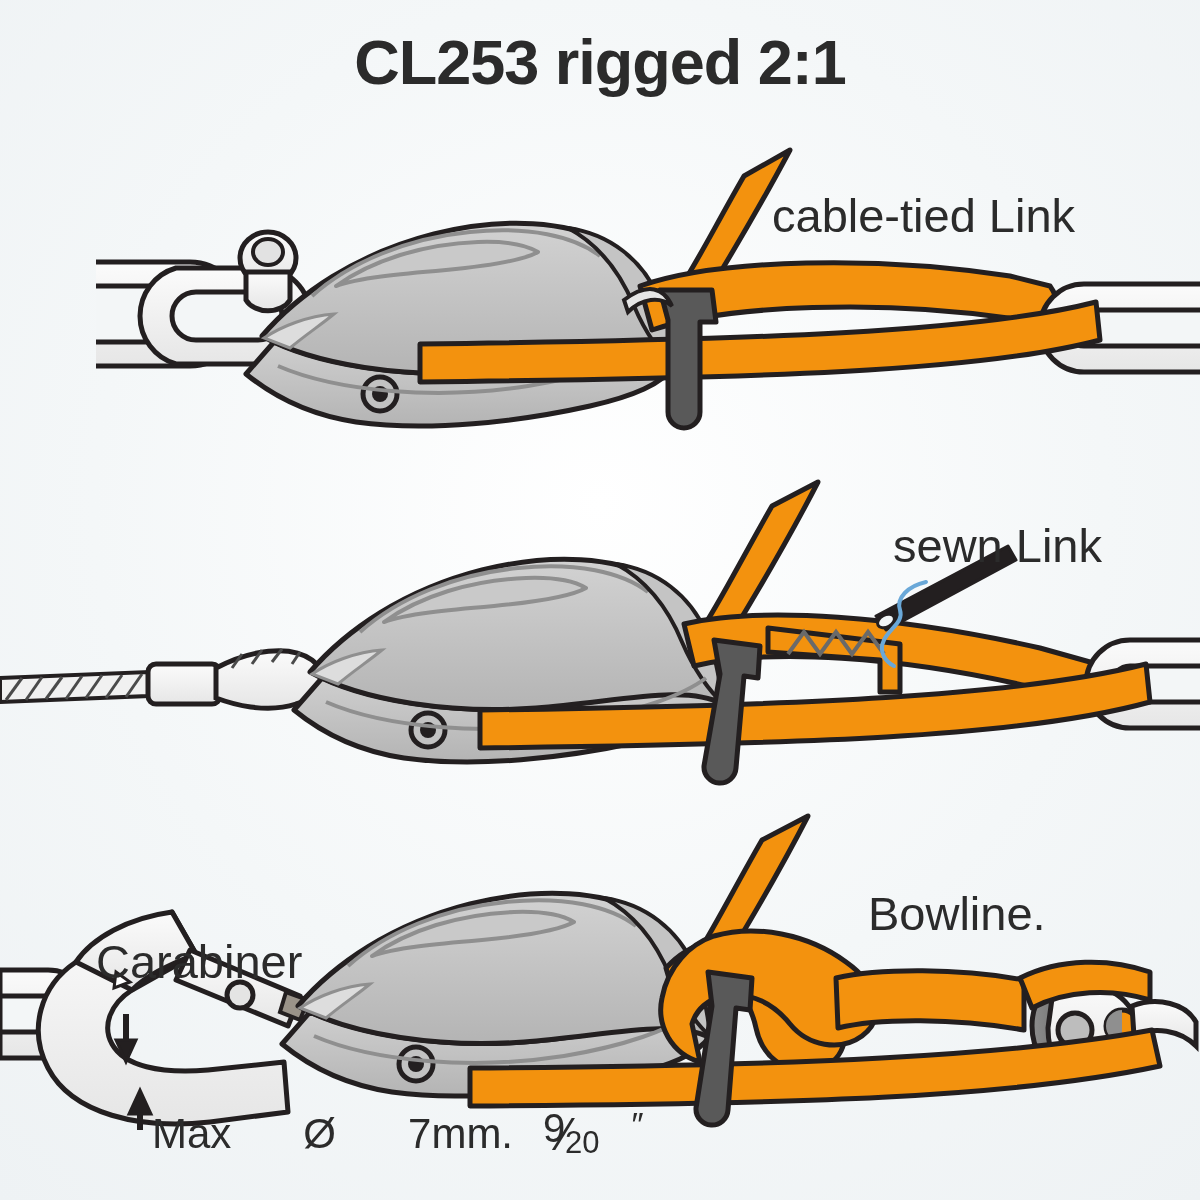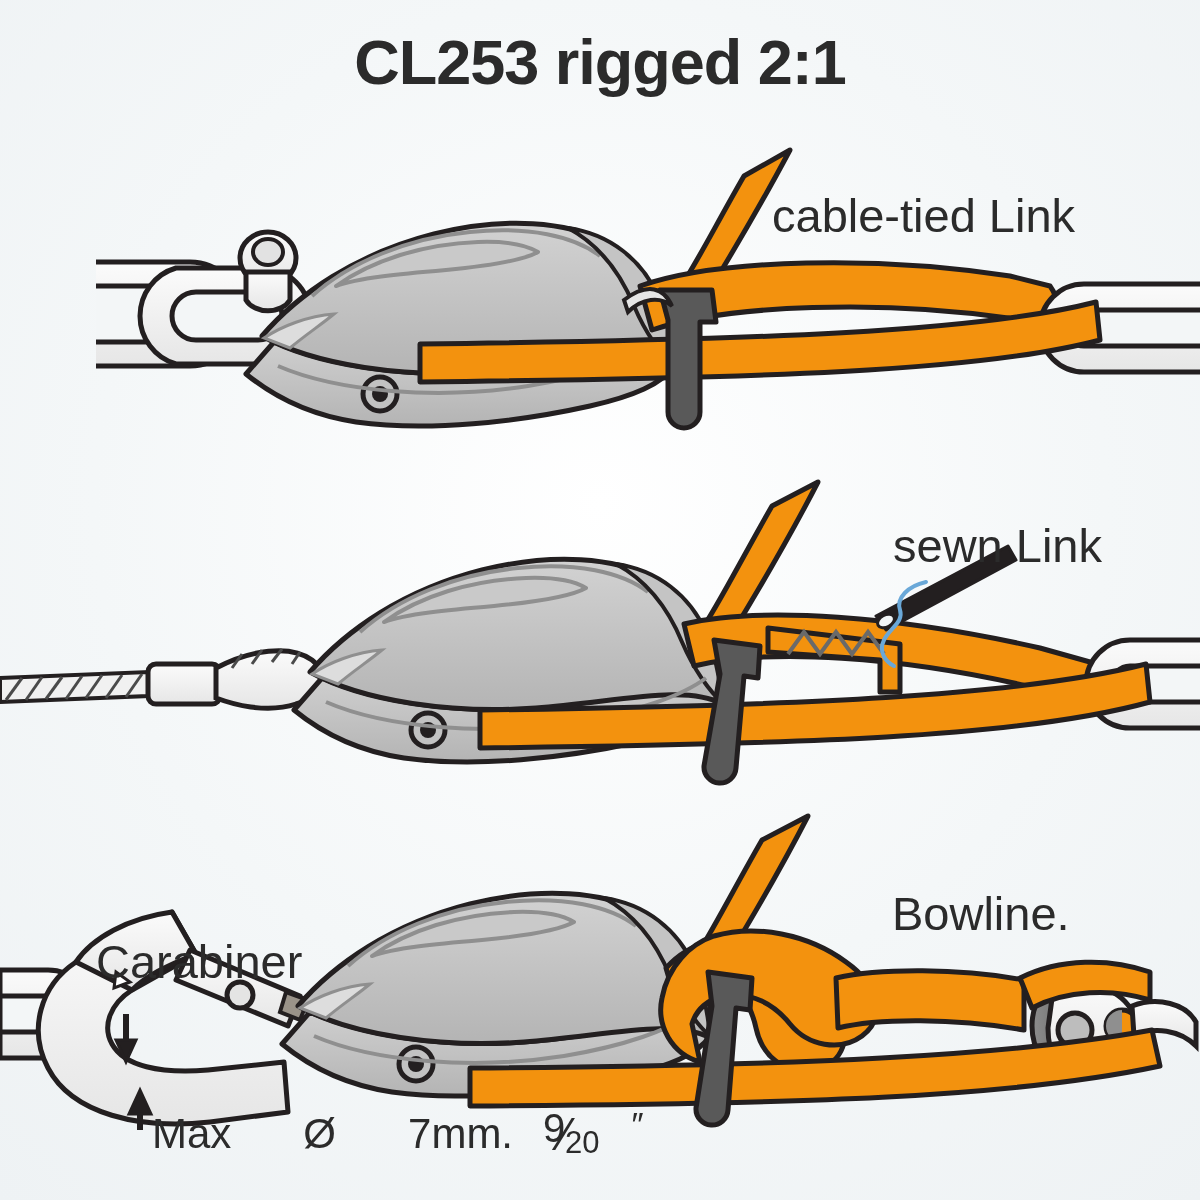--- a/index.html
+++ b/index.html
@@ -13,21 +13,21 @@
     background:radial-gradient(circle at 50% 42%, #ffffff 0%, #f4f7f8 55%, #eef2f4 100%);text-decoration:underline;}
   svg.scene{position:absolute;inset:0;width:1200px;height:1200px;}
   .ttl{
     position:absolute;left:0;right:0;top:26px;text-align:center;
     font-size:63px;font-weight:bold;color:#2b2b2b;letter-spacing:-1px;
   }
   .lbl{position:absolute;color:#2b2b2b;font-size:47px;white-space:nowrap;}
   #lab-cable{left:772px;top:188px;}
   #lab-sewn{left:862px;top:518px;margin-left:31px;}
   #lab-cara{left:96px;top:934px;}
-  #lab-bow{left:892px;top:886px;}
+  #lab-bow{left:868px;top:886px;}
   #lab-max{left:152px;top:1110px;font-size:42px;display:flex;align-items:flex-end;gap:30px;}
   .frac{display:inline-flex;align-items:center;font-size:42px;line-height:1;}
   .frac .num{font-size:40px;position:relative;top:-7px;}
   .frac .sl{font-size:46px;margin:0 -4px;position:relative;top:-1px;}
   .frac .den{font-size:31px;position:relative;top:7px;}
   .prime{font-size:34px;position:relative;top:-14px;margin-left:2px;}
 </style>
 </head>
 <body>
 

